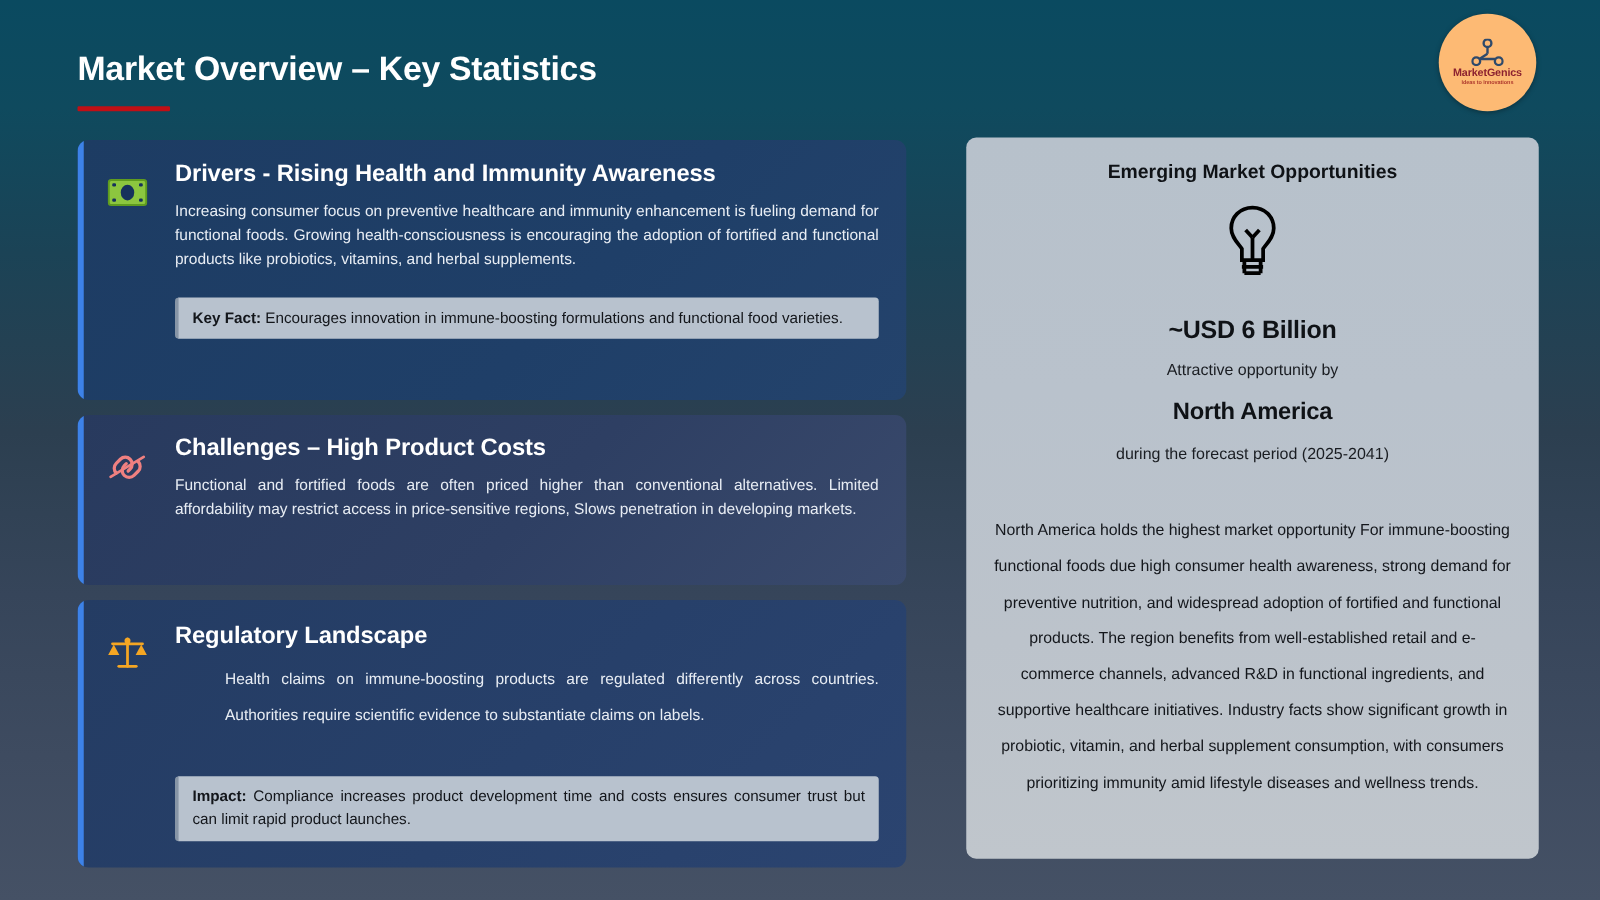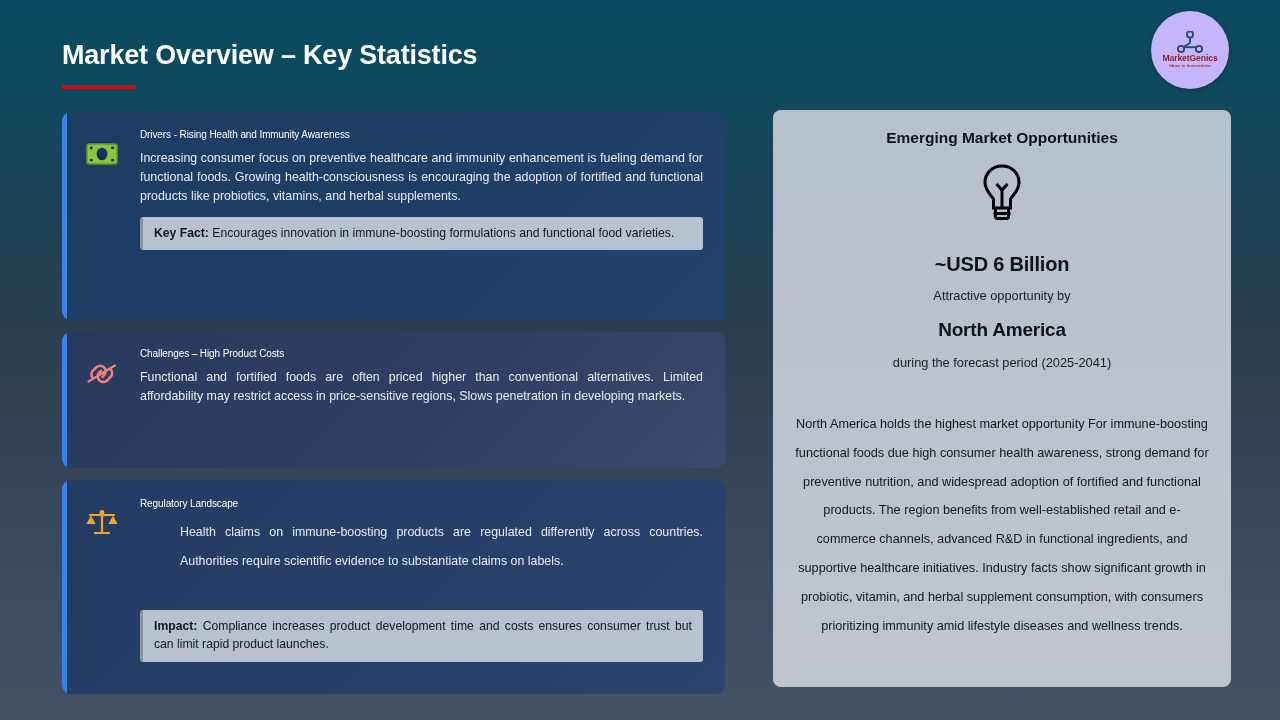--- a/index.html
+++ b/index.html
@@ -16,21 +16,21 @@
     font-size:27px; font-weight:bold; letter-spacing:-.2px; color:#ffffff;
   }
   #title-underline{
     position:absolute; left:62px; top:85px; width:74px; height:4px;
     background:#c00f15; border-radius:1px;
   }
 
   
   #logo-badge{
     position:absolute; right:51px; top:11px; width:78px; height:78px;
-    border-radius:50%; background:#c4b5fd;
+    border-radius:50%; background:#fdba74;
     display:flex; flex-direction:column; align-items:center; justify-content:center;
     box-shadow:0 1px 4px rgba(0,0,0,.35);
   }
   #logo-badge svg{ display:block; margin-bottom:1px; }
   .logo-name{ font-size:8.6px; font-weight:bold; color:#8c2230; letter-spacing:-.1px; line-height:1; }
   .logo-tag{ font-size:4.4px; font-weight:bold; color:#b03b2e; letter-spacing:-.05px;
              margin-top:1.5px; line-height:1; }
 
   
   #left-col{ position:absolute; left:62px; top:112px; width:663px; }
@@ -40,27 +40,27 @@
     padding:17px 22px 16px 78px;
   }
   .card .accent{
     position:absolute; left:0; top:0; bottom:0; width:5px;
     background:#3d82e8; border-radius:9px 0 0 9px;
   }
   .card .ico{
     position:absolute; left:22px; top:24px; width:36px; height:36px;
     display:flex; align-items:center; justify-content:center;
   }
-  .card h2{ font-size:10px; font-weight:normal; color:#fff; margin-bottom:9px; letter-spacing:-.1px; }
+  .card h2{ font-size:19px; font-weight:bold; color:#fff; margin-bottom:9px; letter-spacing:-.1px; }
   .card p.body{
     font-size:12.4px; line-height:1.55; color:#e8edf4;
     text-align:justify; text-justify:inter-word;
   }
   .callout{
-    margin-top:10px; background:#b8c2ce; border-left:3px solid #8795a6;
+    margin-top:20px; background:#b8c2ce; border-left:3px solid #8795a6;
     border-radius:3px; padding:8px 11px;
     font-size:12.2px; line-height:1.45; color:#13161b; text-align:justify;
   }
   .callout b{ font-weight:bold; }
 
   #card-drivers{ background:linear-gradient(135deg,#1d3c63 0%,#1f3f68 60%,#24436c 100%); height:208px; }
   #card-challenges{ background:linear-gradient(135deg,#283a5e 0%,#2e3f63 55%,#3a4a6c 100%); height:136px; margin-top:12px; padding-top:16px;}
   #card-regulatory{ background:linear-gradient(135deg,#243c63 0%,#27406a 55%,#2b4470 100%); height:214px; margin-top:12px; padding-top:18px;}
 
   #card-regulatory p.body{ line-height:2.35; text-align:justify;margin-left:40px; }

